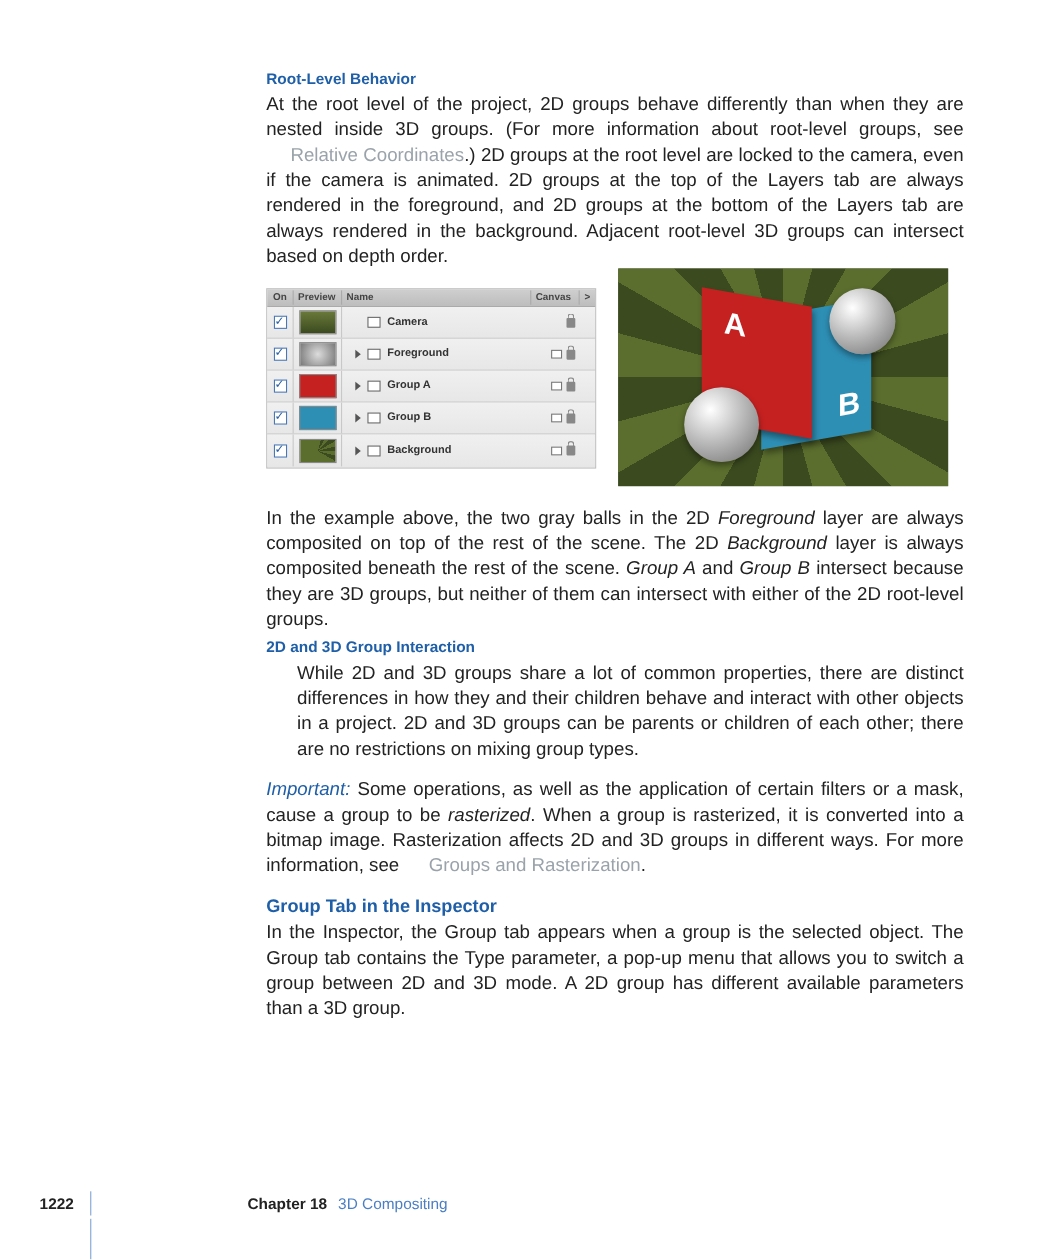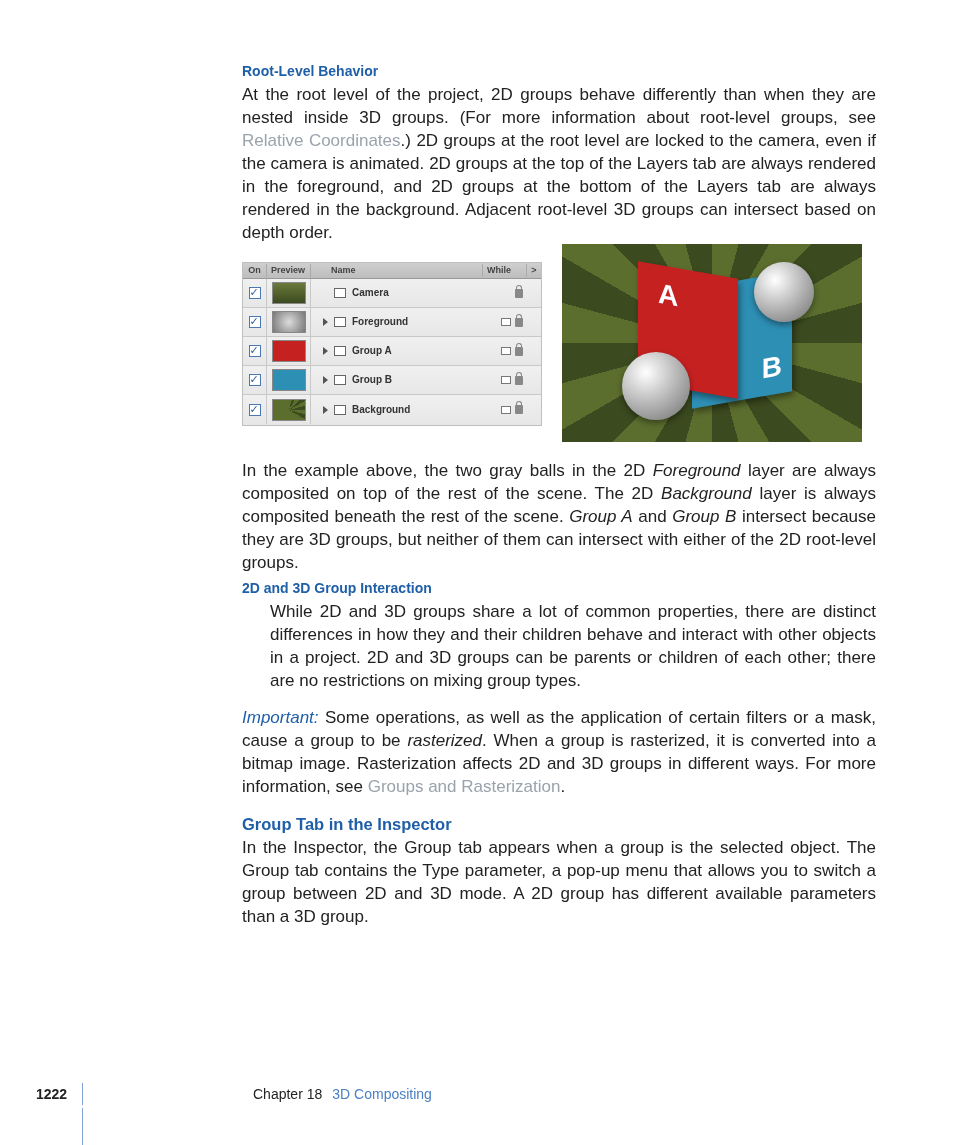--- a/index.html
+++ b/index.html
@@ -23,21 +23,21 @@
     margin-bottom: 3px;
   }
   h3.subsection {
     color: #1f5fa8;
     font-weight: 700;
     font-size: 16.5px;
     margin-top: 14px;
     margin-bottom: 2px;
   }
   p { text-align: justify; }
-  .link { color: #9aa3ab; }
+  .link { color: #9aa3ab; margin-left: 22px; }
   .italic { font-style: italic; }
   .spacer-figure { height: 216px; }
   .captions {
     display: flex;
     gap: 180px;
     font-weight: 700;
     font-size: 13px;
     margin-bottom: 30px;
   }
   .para2 { margin-bottom: 4px; }
@@ -67,21 +67,21 @@
   .lp-head {
     display: flex;
     background: linear-gradient(#cfcfcf,#bdbdbd);
     border-bottom: 1px solid #999;
     height: 16px;
     align-items: center;
   }
   .lp-head div { padding: 0 4px; font-size: 9px; font-weight: 600; color: #444; }
   .col-on { width: 24px; text-align: center; border-right: 1px solid #aaa;}
   .col-prev { width: 44px; border-right: 1px solid #aaa;}
-  .col-name { flex: 1; border-right: 1px solid #aaa; margin-left: 16px;}
+  .col-name { flex: 1; border-right: 1px solid #aaa;}
   .col-status { width: 44px; border-right: 1px solid #aaa;}
   .col-arrow { width: 14px; text-align:center;}
   .lp-row {
     display: flex;
     align-items: center;
     height: 29px;
     border-bottom: 1px solid #c8c8c8;
     background: linear-gradient(#f0f0f0,#e7e7e7);
   }
   .lp-row:last-child { border-bottom: none; }
@@ -141,21 +141,21 @@
   .footer {
     position:absolute;
     left: 36px;
     bottom: 40px;
     display:flex;
     align-items:center;
     font-size: 14px;
   }
   .page-num { font-weight:700; width: 46px;}
   .divider { width:1px; height: 22px; background:#7fa4d4; margin: 0 12px 0 0;}
-  .chapter-label { font-weight:400; margin-right:10px;margin-left:28px;}
+  .chapter-label { font-weight:700; margin-right:10px;}
   .chapter-title { color:#4a7fc3;}
   .left-rule { position:absolute; left:82px; top:1108px; bottom:0; width:1px; background:#7fa4d4;}
 </style>
 </head>
 <body>
 
 <div class="page">
 
   <h2 class="section">Root-Level Behavior</h2>
   <p>
@@ -180,21 +180,21 @@
   <p>In the Inspector, the Group tab appears when a group is the selected object. The Group tab contains the Type parameter, a pop-up menu that allows you to switch a group between 2D and 3D mode. A 2D group has different available parameters than a 3D group.</p>
 
 </div>
 
 <div class="figure-wrap">
   <div class="layers-panel">
     <div class="lp-head">
       <div class="col-on">On</div>
       <div class="col-prev">Preview</div>
       <div class="col-name">Name</div>
-      <div class="col-status">While</div>
+      <div class="col-status">Canvas</div>
       <div class="col-arrow">&gt;</div>
     </div>
     <div id="rows-container">
         <div class="lp-row">
           <div class="cb-cell">
             <div class="cb"></div>
           </div>
           <div class="prev-cell">
             <div class="thumb" style="background:linear-gradient(#6a7a3a,#3b4a1f)"></div>
           </div>

